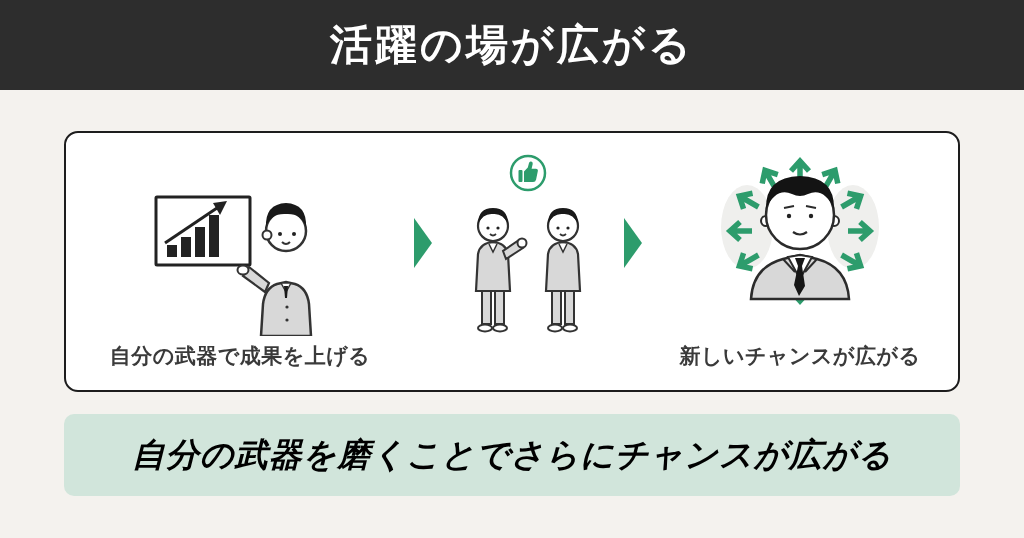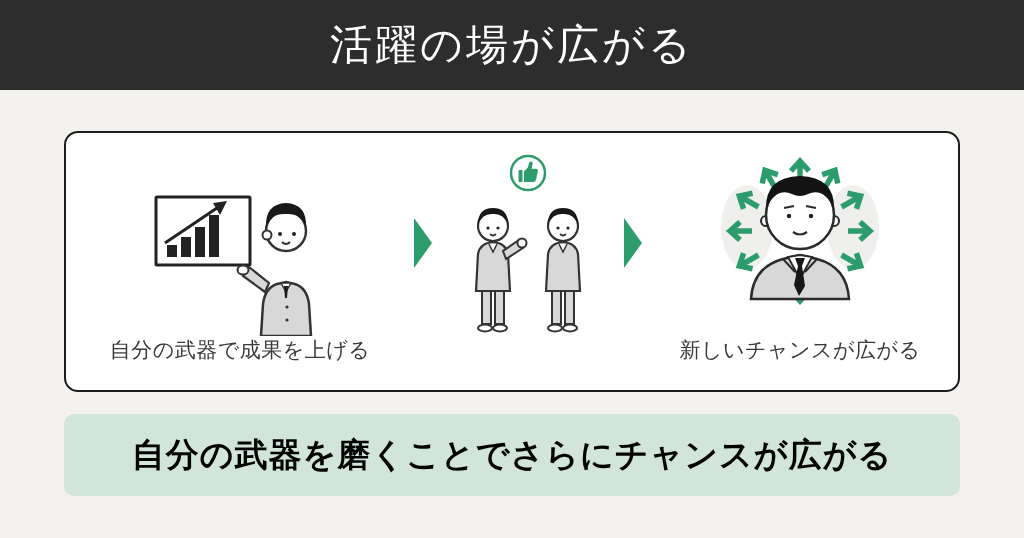--- a/index.html
+++ b/index.html
@@ -15,21 +15,21 @@
   .header {
     height: 90px;
     background: #2d2d2d;
     display: flex;
     align-items: center;
     justify-content: center;
   }
   .header-title {
     color: #ffffff;
     font-size: 42px;
-    font-weight: normal;
+    font-weight: bold;
     letter-spacing: 3px;
   }
 
   
   .flow-card {
     position: absolute;
     left: 64px;
     top: 131px;
     width: 896px;
     height: 261px;
@@ -57,22 +57,23 @@
     align-items: flex-end;
     justify-content: center;
   }
   .illus-2 {
     flex-direction: column;
     align-items: center;
     justify-content: flex-end;
     gap: 8px;
   }
   .step-label {
+    margin-top: 6px;
     font-size: 21px;
-    font-weight: normal;
+    font-weight: bold;
     color: #3a3a3a;
     letter-spacing: 0.5px;
     white-space: nowrap;
   }
   .connector {
     width: 18px;
     margin-top: 85px;
     flex: 0 0 auto;
   }
   .connector svg { display: block; }
@@ -82,20 +83,21 @@
     position: absolute;
     left: 64px;
     top: 414px;
     width: 896px;
     height: 82px;
     background: #d1e5db;
     border-radius: 10px;
     display: flex;
     align-items: center;
     justify-content: center;
+    font-style: italic;
   }
   .banner-text {
     font-size: 33px;
     font-weight: bold;
     color: #32373
 5;
     letter-spacing: 1px;
     white-space: nowrap;
   }
 </style>

